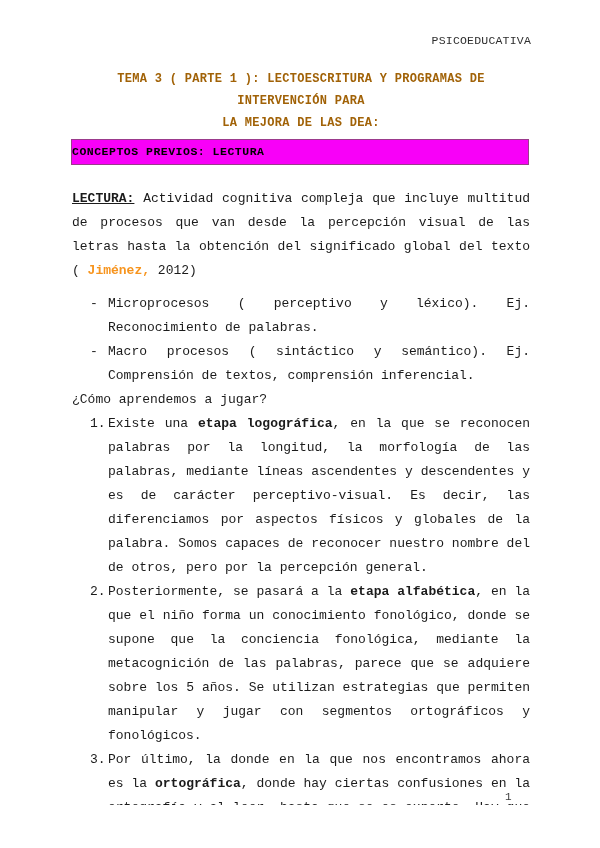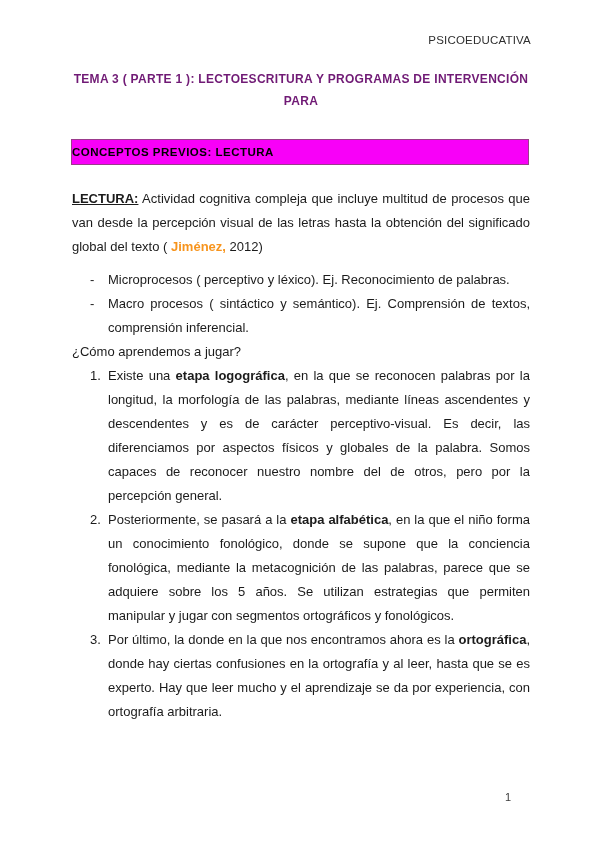--- a/index.html
+++ b/index.html
@@ -1,21 +1,21 @@
 <!DOCTYPE html>
 <html><head>
 <meta charset="utf-8">
 <style>
   html, body { margin: 0; padding: 0; background: #ffffff; }
   .page {
     position: relative;
     width: 600px;
     height: 805px;
     background: #ffffff;
-    font-family: Liberation Sans, sans-serif;
+    font-family: Liberation Mono, monospace;
     color: #1b1b1b;
     overflow: hidden;
   }
   .header-right {
     position: absolute;
     top: 34px;
     right: 69px;
     font-size: 11.5px;
     letter-spacing: 0.2px;
     color: #2e2e2e;
@@ -23,21 +23,21 @@
   .doc-title {
     position: absolute;
     top: 68px;
     left: 72px;
     width: 458px;
     text-align: center;
     font-weight: bold;
     font-size: 12px;
     line-height: 22px;
     letter-spacing: 0.3px;
-    color: #701a75;
+    color: #a16207;
   }
   .banner {
     position: absolute;
     top: 139px;
     left: 71px;
     width: 456px;
     height: 24px;
     border: 1px solid #9b3a8c;
     font-weight: bold;
     font-size: 11.5px;
@@ -82,20 +82,21 @@
 </style>
 </head>
 <body>
 
 <div class="page">
 
   <div class="header-right">PSICOEDUCATIVA</div>
 
   <div class="doc-title">
     <div>TEMA 3 ( PARTE 1 ): LECTOESCRITURA Y PROGRAMAS DE INTERVENCIÓN PARA</div>
+    <div>LA MEJORA DE LAS DEA:</div>
   </div>
 
   <div class="banner" style="background: rgb(248, 0, 248);">
     <span>CONCEPTOS PREVIOS: LECTURA</span>
   </div>
 
   <div class="body-text">
 
     <p class="intro"><span class="term">LECTURA:</span><span> Actividad cognitiva compleja que incluye multitud de procesos que van desde la percepción visual de las letras hasta la obtención del significado global del texto ( </span><span class="cite" style="color: rgb(247, 148, 29);">Jiménez,</span><span> 2012)</span></p>
 

